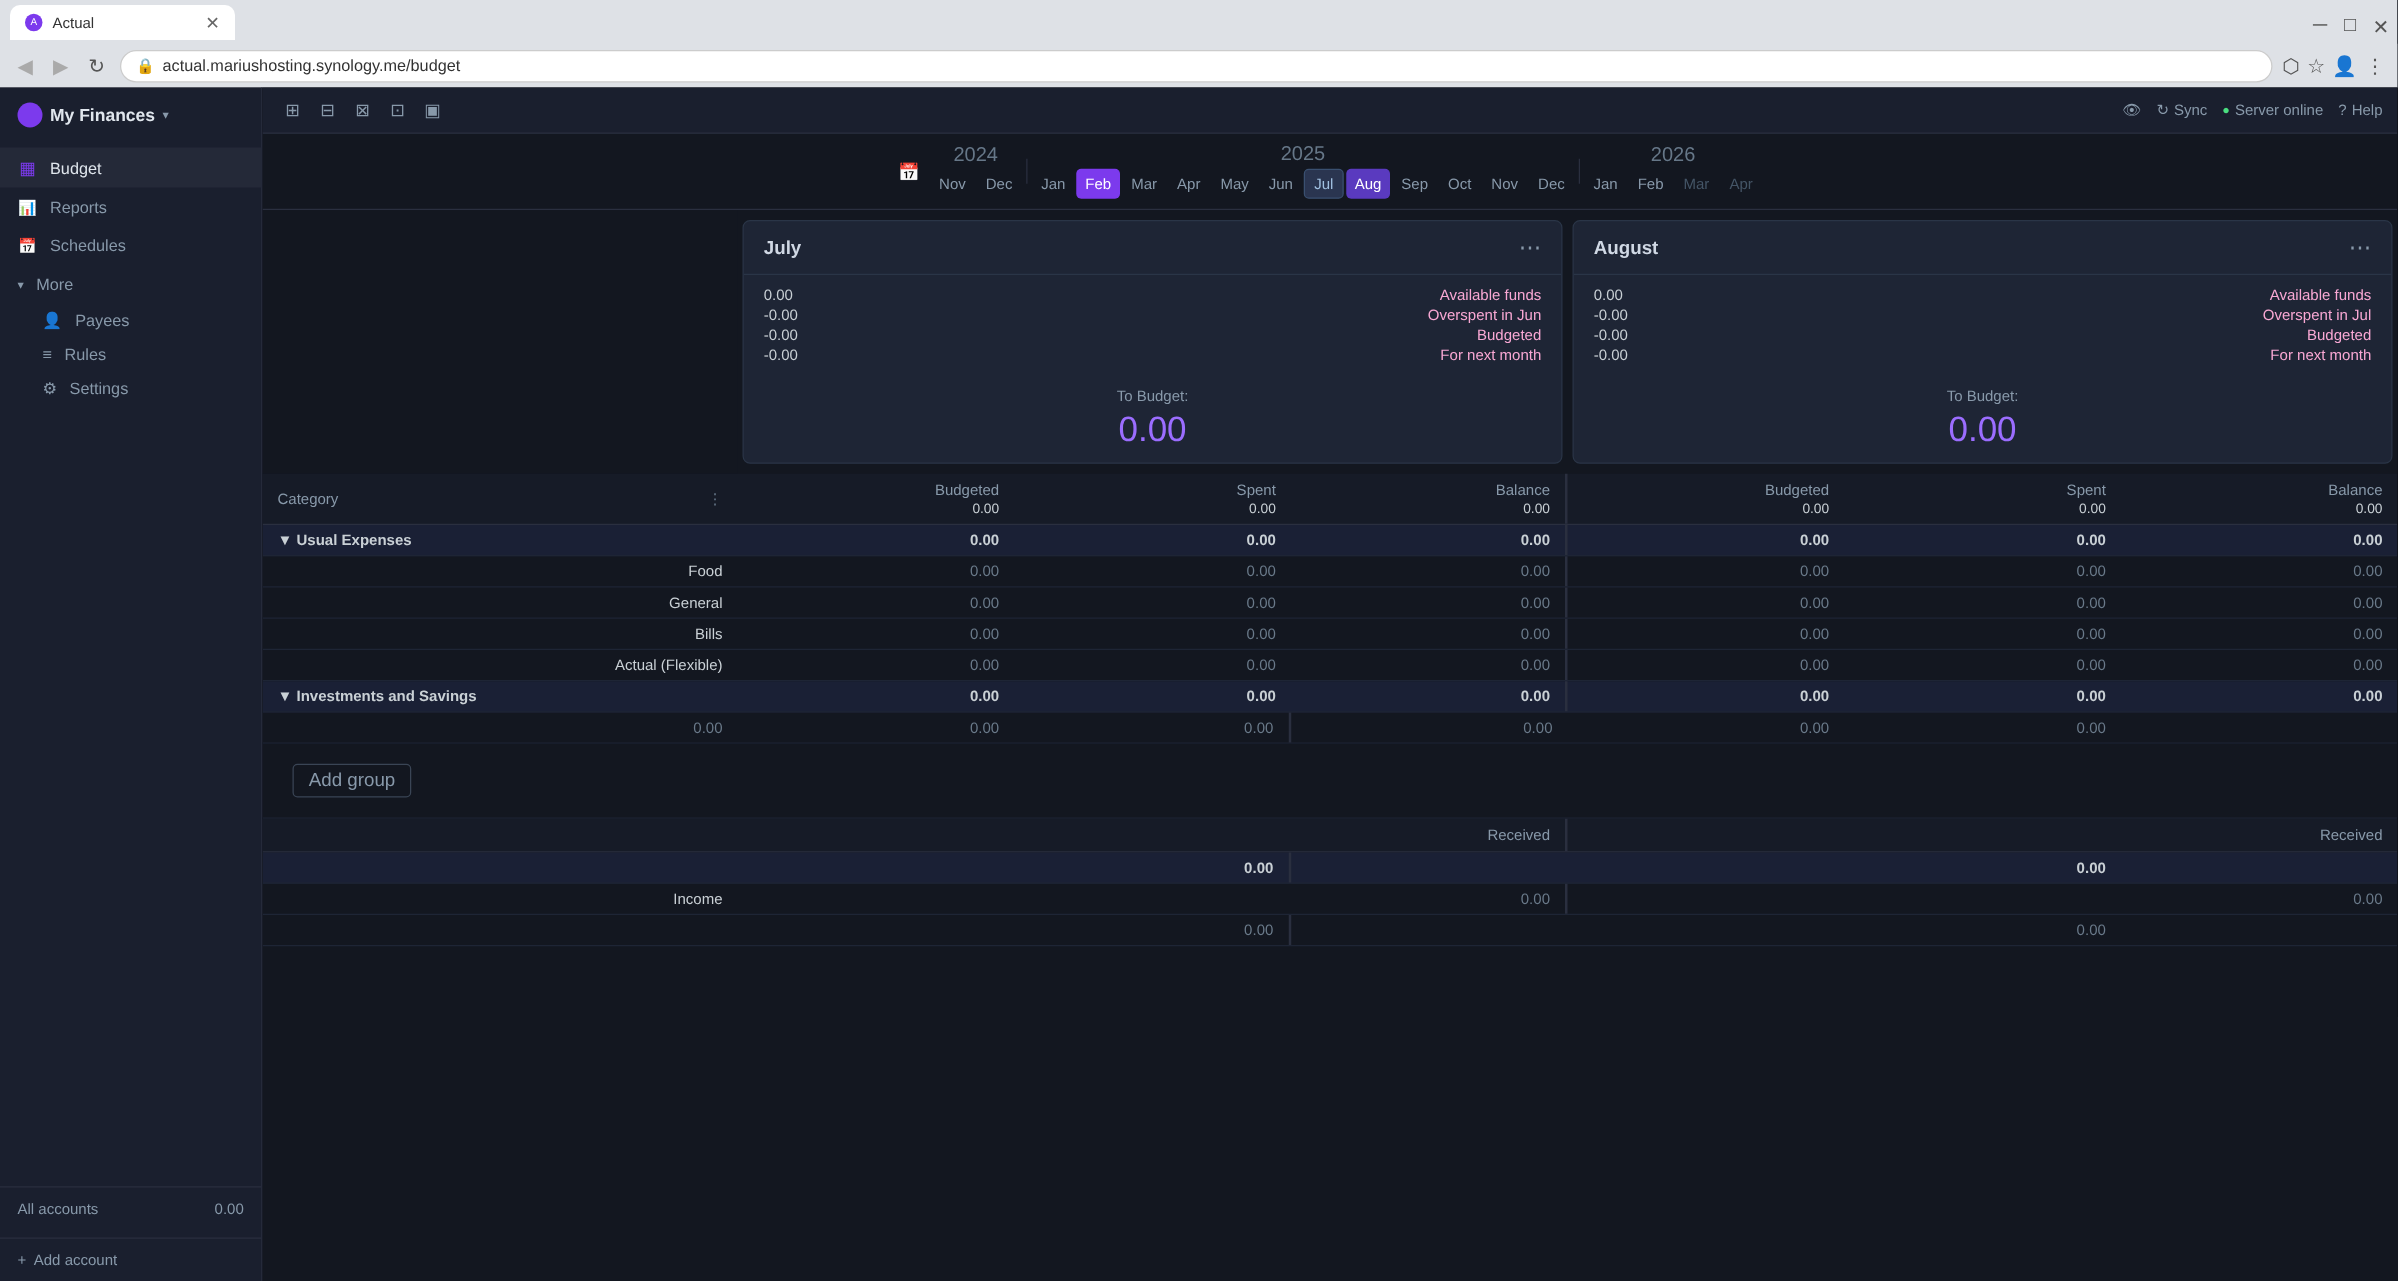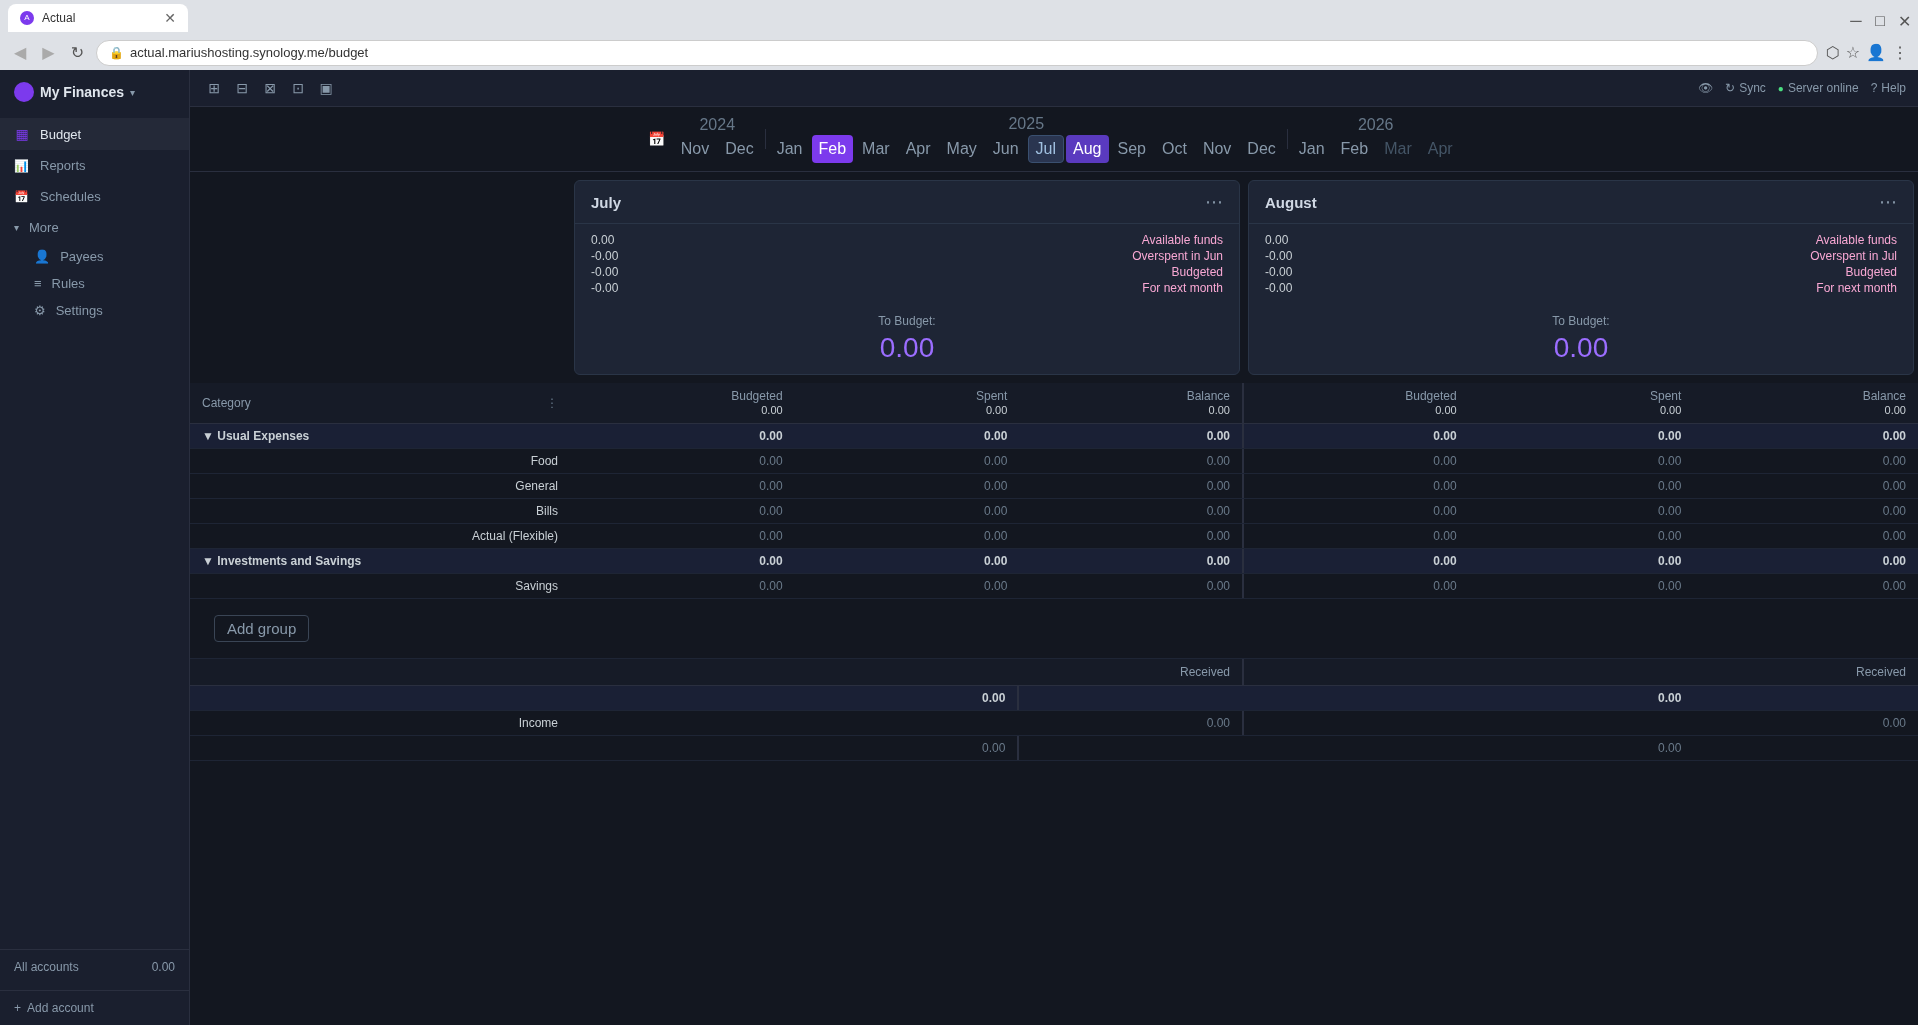--- a/index.html
+++ b/index.html
@@ -18,21 +18,21 @@
     .nav-btn:disabled { color: #aaa; }
     .address-bar { flex: 1; height: 26px; border-radius: 13px; background: white; border: 1px solid #ccc; display: flex; align-items: center; padding: 0 12px; font-size: 13px; color: #333; gap: 6px; }
     .address-bar-icon { color: #777; font-size: 12px; }
     .browser-actions { display: flex; gap: 6px; }
     .browser-action-btn { background: none; border: none; cursor: pointer; font-size: 16px; color: #555; }
 
     
     .app-container { display: flex; height: calc(1025px - 70px); background: #0f1117; }
 
     
-    .sidebar { width: 190px; background: #1a1f2e; display: flex; flex-direction: column; border-right: 1px solid #2a2f3f; flex-shrink: 0; }
+    .sidebar { width: 210px; background: #1a1f2e; display: flex; flex-direction: column; border-right: 1px solid #2a2f3f; flex-shrink: 0; }
     .sidebar-header { padding: 12px 14px; display: flex; align-items: center; gap: 6px; cursor: pointer; }
     .sidebar-logo { width: 20px; height: 20px; background: #7c3aed; border-radius: 50%; flex-shrink: 0; }
     .sidebar-title { font-size: 14px; font-weight: 600; color: #e0e6ed; }
     .sidebar-chevron { font-size: 10px; color: #8899aa; }
     .sidebar-nav { flex: 1; padding: 4px 0; }
     .nav-item { display: flex; align-items: center; gap: 10px; padding: 8px 14px; cursor: pointer; color: #8899aa; font-size: 13px; }
     .nav-item.active { background: #242938; color: #e0e6ed; }
     .nav-item-icon { font-size: 14px; width: 16px; text-align: center; }
     .nav-item.active .nav-item-icon { color: #7c3aed; }
     .nav-section { display: flex; align-items: center; gap: 10px; padding: 8px 14px; cursor: pointer; color: #8899aa; font-size: 13px; }
@@ -50,21 +50,21 @@
     .toolbar-actions { display: flex; align-items: center; gap: 12px; }
     .toolbar-action-btn { display: flex; align-items: center; gap: 4px; color: #8899aa; font-size: 12px; cursor: pointer; }
     .status-dot { color: #4ade80; font-size: 10px; }
 
     
     .month-nav { display: flex; align-items: center; justify-content: center; padding: 8px 12px; gap: 0; border-bottom: 1px solid #2a2f3f; position: relative; }
     .cal-icon { color: #8899aa; margin-right: 8px; font-size: 14px; cursor: pointer; }
     .year-group { display: flex; flex-direction: column; align-items: center; }
     .year-label { font-size: 16px; color: #667788; margin-bottom: 2px; }
     .months-row { display: flex; gap: 2px; }
-    .month-btn { padding: 4px 7px; border-radius: 4px; font-size: 16px; color: #8899aa; cursor: pointer; border: none; background: none; text-align: right; }
+    .month-btn { padding: 4px 7px; border-radius: 4px; font-size: 12px; color: #8899aa; cursor: pointer; border: none; background: none; text-align: right; }
     .month-btn.selected { background: #7c3aed; color: white; }
     .month-btn.current-view { background: #2a3550; color: #a0c0e0; border: 1px solid #3a5070; }
     .year-divider { width: 1px; height: 20px; background: #2a2f3f; margin: 0 4px; align-self: center; }
     .month-card-header { display: flex; align-items: center; justify-content: space-between; padding: 10px 16px; border-bottom: 1px solid #2a3547; }
     .month-card-title { font-size: 15px; font-weight: 600; color: #d0d8e4; }
     .month-card-menu { color: #8899aa; cursor: pointer; font-size: 18px; }
     .month-card-summary { padding: 8px 16px; }
     .summary-row { display: flex; justify-content: space-between; align-items: center; font-size: 12px; padding: 1px 0; }
     .summary-label { color: #f9a8d4; }
     .summary-value { color: #c9d0d5; }
@@ -414,21 +414,20 @@
         </div>
         <div class="data-cell group-val">0.00</div>
         <div class="data-cell group-val">0.00</div>
         <div class="data-cell group-val" style="border-right:2px solid #2a2f3f">0.00</div>
         <div class="data-cell group-val">0.00</div>
         <div class="data-cell group-val">0.00</div>
         <div class="data-cell group-val">0.00</div>
       </div>
 
       <div class="data-row-grid">
-        <div class="data-cell indent">Savings</div>
         <div class="data-cell">0.00</div>
         <div class="data-cell">0.00</div>
         <div class="data-cell" style="border-right:2px solid #2a2f3f">0.00</div>
         <div class="data-cell">0.00</div>
         <div class="data-cell">0.00</div>
         <div class="data-cell">0.00</div>
       </div>
 
       <div style="padding:8px 12px;background:#131720;border-bottom:1px solid #1e2535;">
         <button class="add-group-btn">Add group</button>

